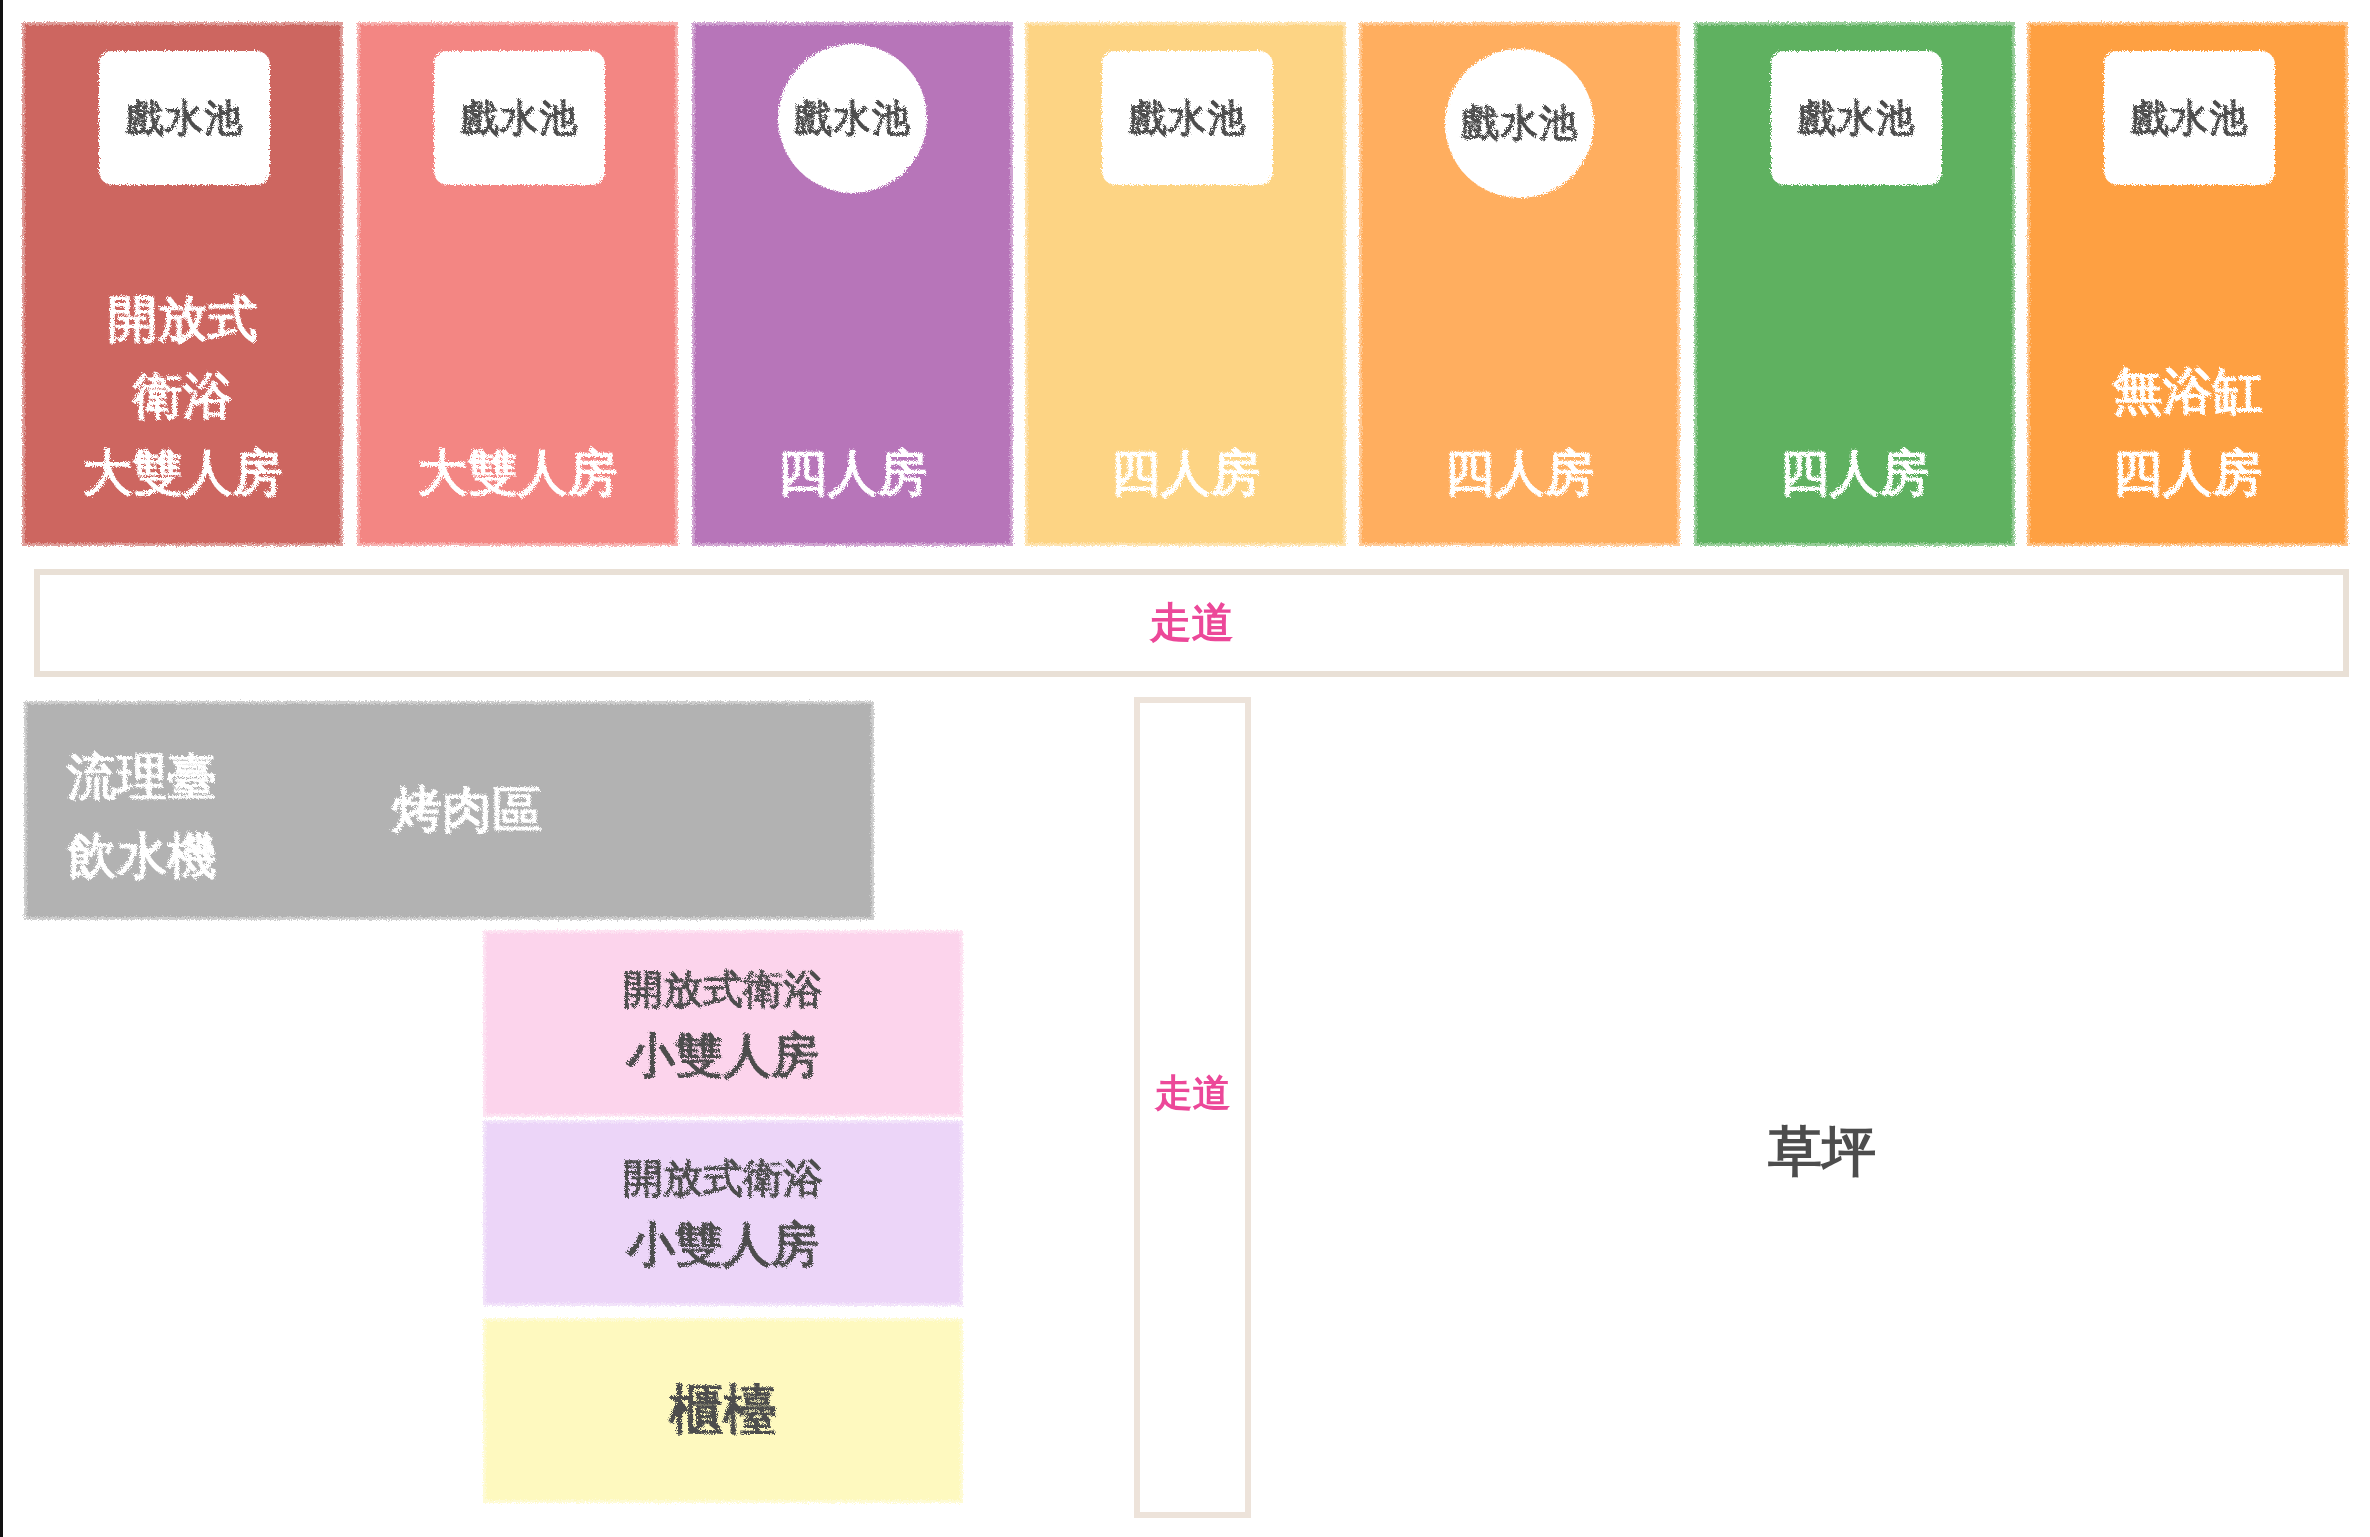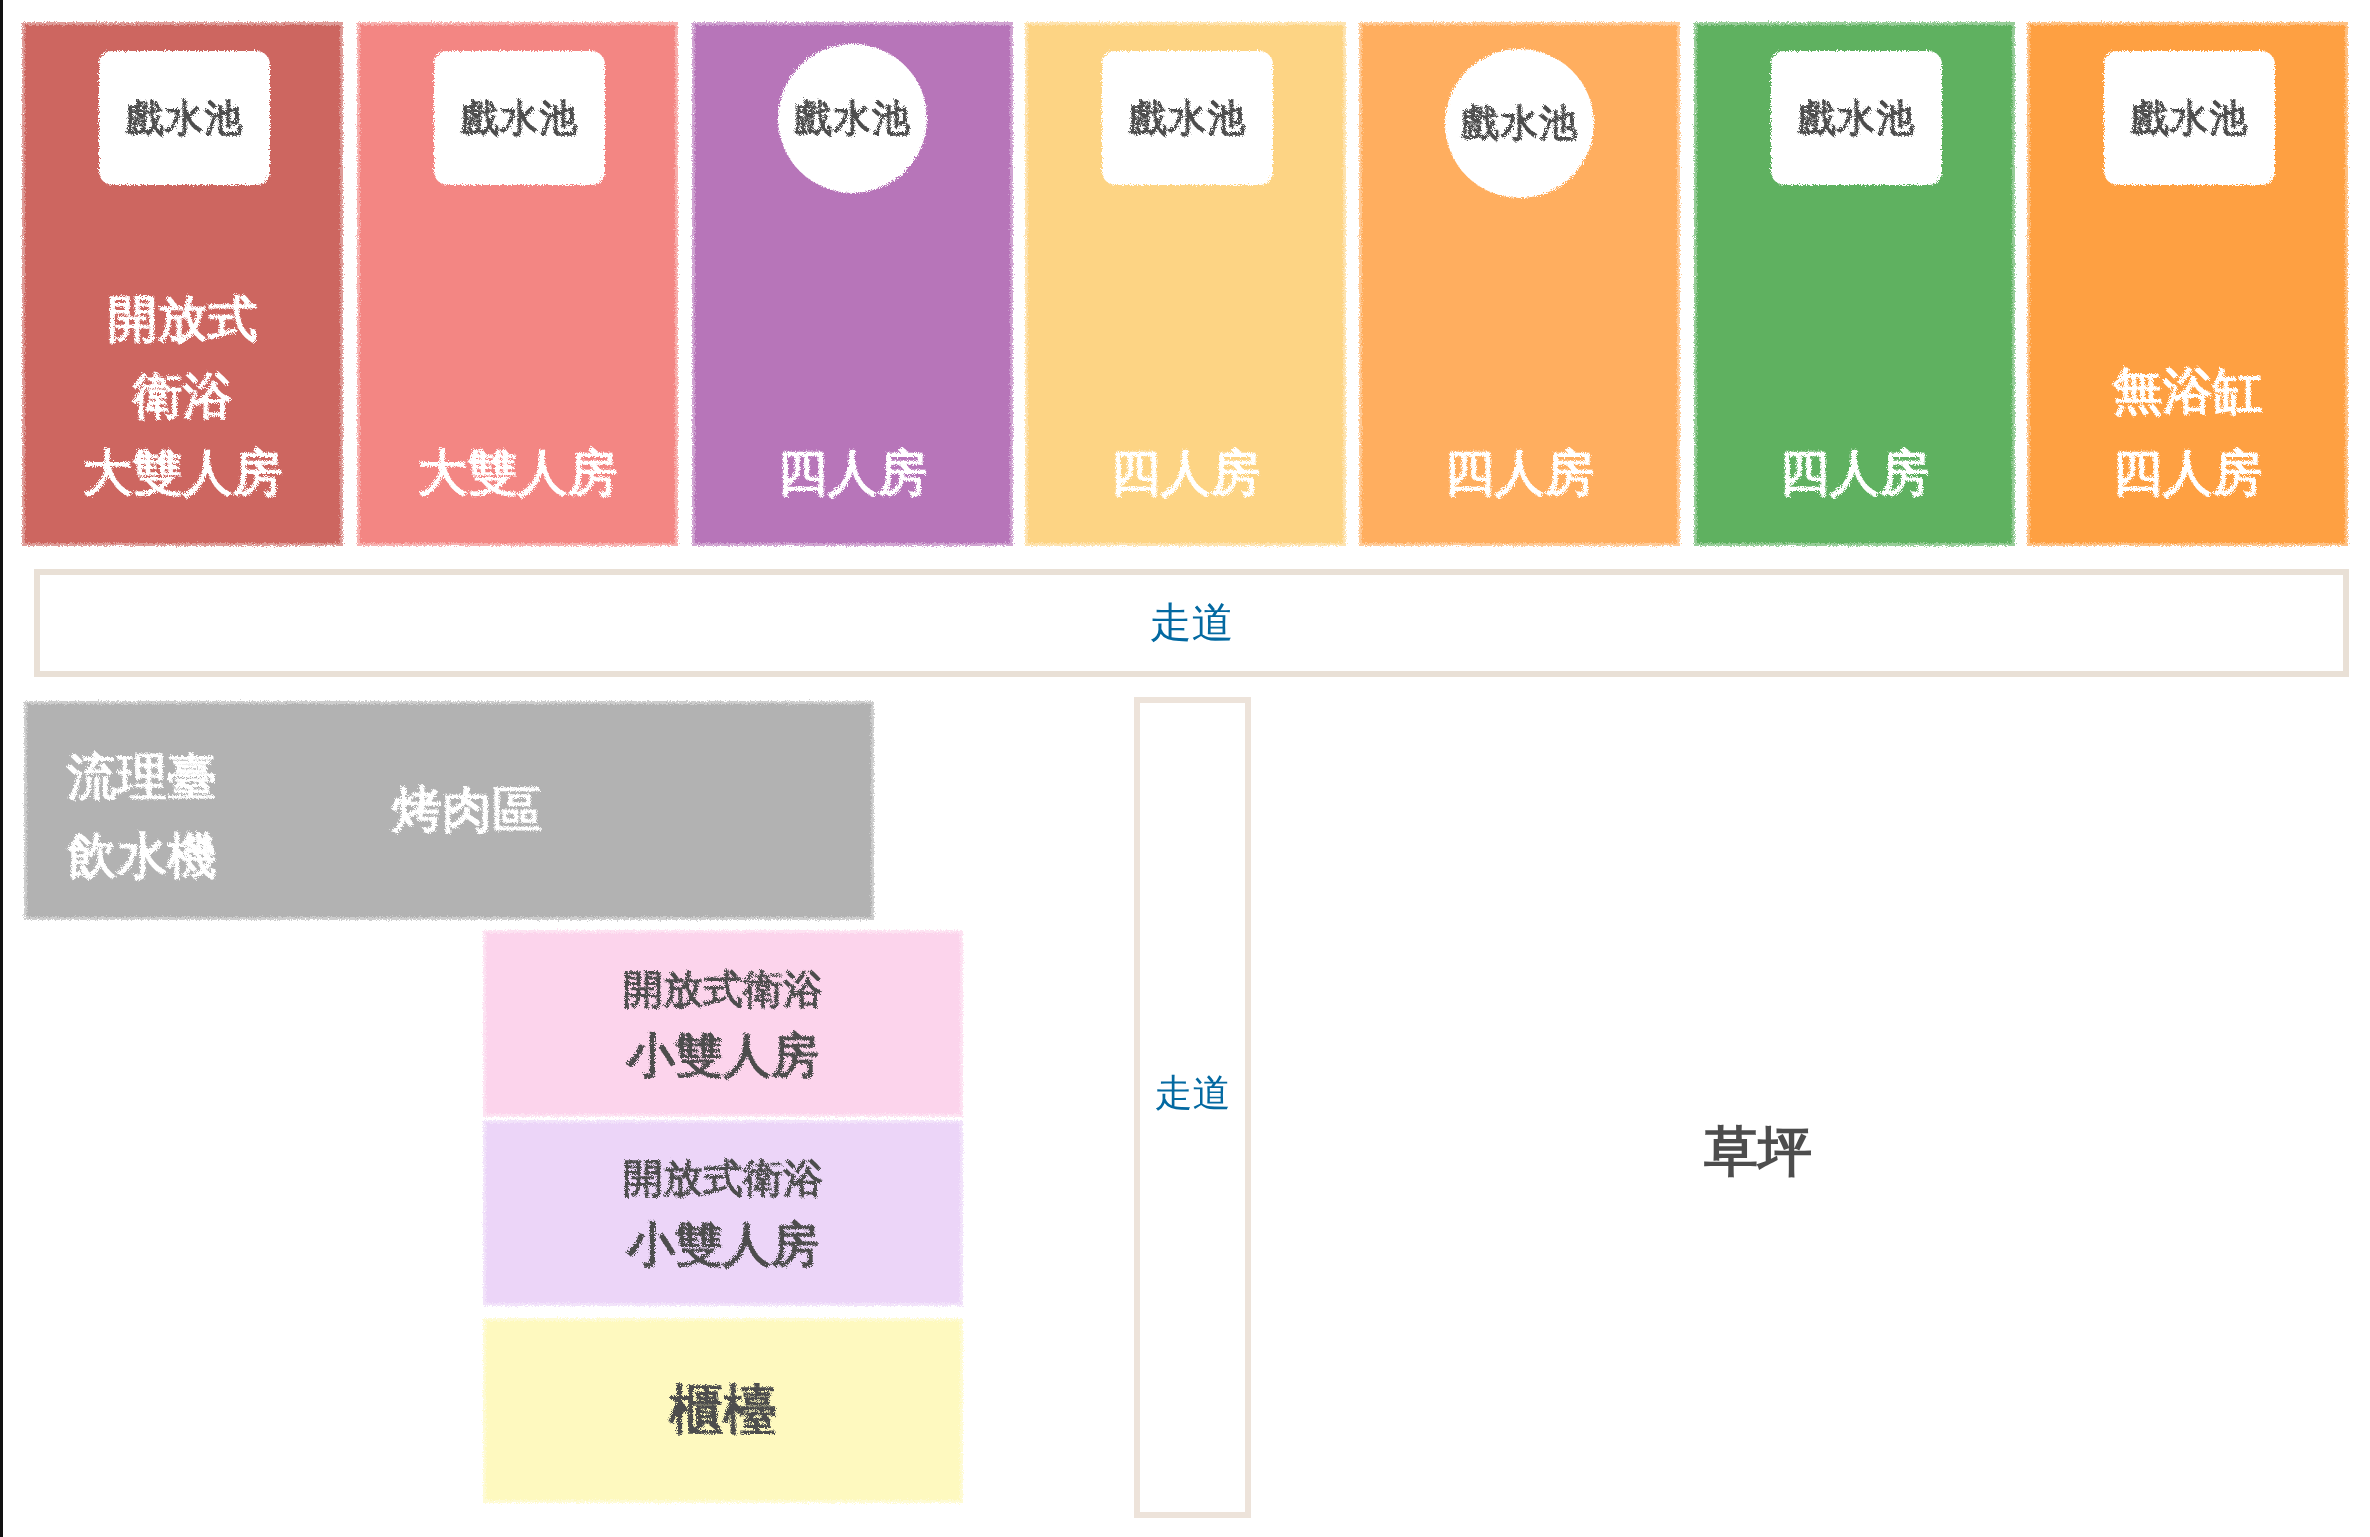--- a/index.html
+++ b/index.html
@@ -29,40 +29,40 @@
   .corridor-h {
     left: 34px; top: 569px; width: 2315px; height: 108px;
     border: 6.7px solid #e9e0d6; background: #fff;
     display: flex; align-items: center; justify-content: center;
   }
   .corridor-v {
     left: 1134px; top: 697px; width: 117px; height: 821px;
     border: 6.7px solid #ede3da; background: #fff;
     display: flex; align-items: center; justify-content: center;
   }
-  .corridor-label { color: #0369a1; font-weight: normal; font-size: 42px; }
+  .corridor-label { color: #ec4899; font-weight: bold; font-size: 42px; }
   .corridor-v .corridor-label { font-size: 38px; margin-top: -29px; }
   .gray-area { left: 24px; top: 701px; width: 850px; height: 219px; background: #b2b2b2; }
   .gray-left {
     position: absolute; left: 43px; top: 37px; color: #fff; font-weight: bold;
     font-size: 50px; line-height: 79px;
   }
   .gray-right {
     position: absolute; left: 368px; top: 75px; color: #fff; font-weight: bold;
     font-size: 50px; line-height: 69px;
   }
   .small-room {
     left: 483px; width: 480px; color: #4d4d4d; font-weight: bold;
     display: flex; flex-direction: column; align-items: center; justify-content: center;
   }
   .small-room .sub { font-size: 40px; line-height: 63px; }
   .small-room .main { font-size: 48px; line-height: 69px; }
   .counter-label { font-size: 54px; }
   .lawn-label {
-    position: absolute; left: 1704px; top: 1116px; color: #4d4d4d;
+    position: absolute; left: 1768px; top: 1116px; color: #4d4d4d;
     font-weight: bold; font-size: 54px;
   }
 </style>
 </head>
 <body>
 
 <svg width="0" height="0" style="position:absolute">
   <filter id="rough">
     <feTurbulence type="fractalNoise" baseFrequency="0.9" numOctaves="2" result="n"></feTurbulence>
     <feDisplacementMap in="SourceGraphic" in2="n" scale="6"></feDisplacementMap>

